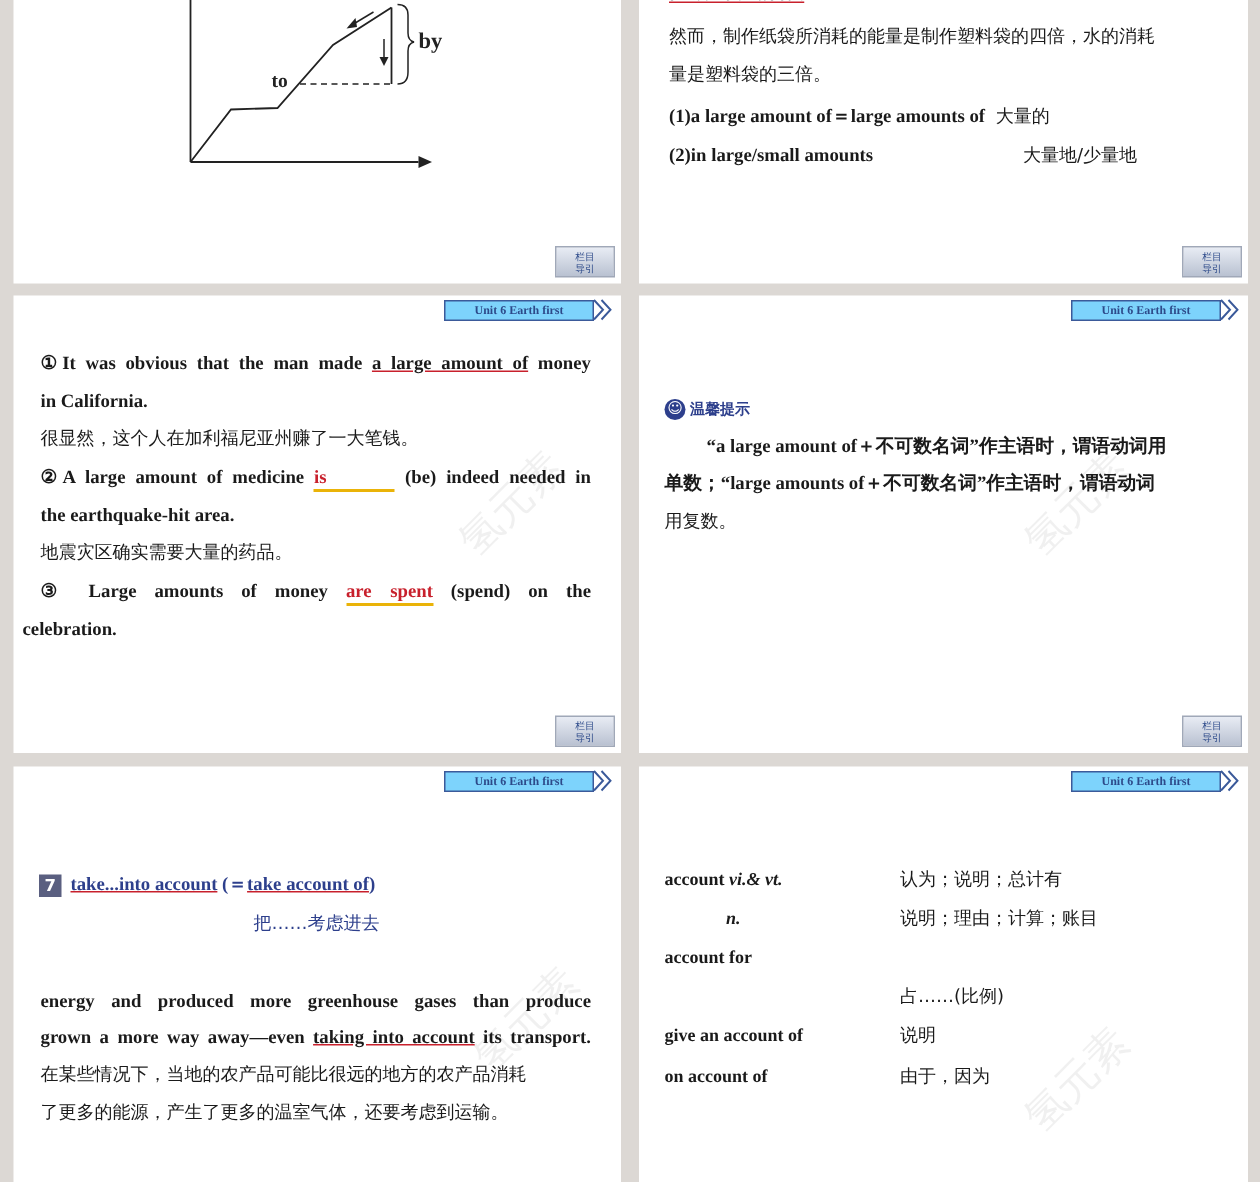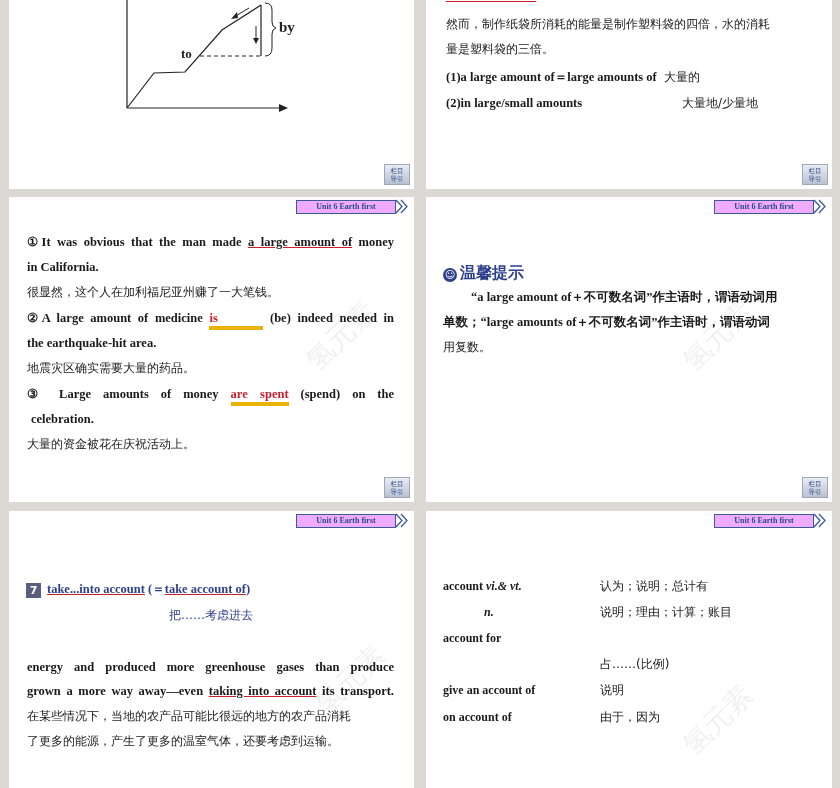--- a/index.html
+++ b/index.html
@@ -7,36 +7,36 @@
   body { background: #dcd8d4; position: relative; font-family: "Liberation Serif", "DejaVu Serif", serif; color: #1a1a1a; }
   .slide { position: absolute; background: #fff; overflow: hidden; }
   .s1 { left: 9px; top: 0; width: 405px; height: 189px; padding-left: 24px; }
   .s2 { left: 426px; top: 0; width: 406px; height: 189px; }
   .s3 { left: 9px; top: 197px; width: 405px; height: 305px; }
   .s4 { left: 426px; top: 197px; width: 406px; height: 305px; }
   .s5 { left: 9px; top: 511px; width: 405px; height: 277px; }
   .s6 { left: 426px; top: 511px; width: 406px; height: 277px; }
 
   .unit-tag { position: absolute; top: 2px; right: 4px; height: 15px; display: flex; align-items: center; }
-  .unit-box { border: 1px solid #3b5a9a; height: 14px; width: 100px; display: flex; align-items: center; justify-content: center; font-size: 8px; font-weight: bold; color: #2d4a8a; background: #f0abfc; }
+  .unit-box { border: 1px solid #3b5a9a; height: 14px; width: 100px; display: flex; align-items: center; justify-content: center; font-size: 8px; font-weight: bold; color: #2d4a8a; background: #7dd3fc; }
   .unit-chev { width: 16px; height: 15px; margin-left: -2px; }
 
-  .nav-btn { position: absolute; right: 4px; bottom: 4px; width: 26px; height: 21px; background: linear-gradient(#e8ecf4,#b9c1d1); border: 1px solid #a0a8b8; font-size: 6.5px; line-height: 8px; color: #2d4a8a; text-align: center; padding-top: 2px; font-family: "DejaVu Sans", sans-serif; cursor: pointer; }
+  .nav-btn { position: absolute; right: 4px; bottom: 4px; width: 40px; height: 21px; background: linear-gradient(#e8ecf4,#b9c1d1); border: 1px solid #a0a8b8; font-size: 6.5px; line-height: 8px; color: #2d4a8a; text-align: center; padding-top: 2px; font-family: "DejaVu Sans", sans-serif; cursor: pointer; }
 
   .txt { position: absolute; font-size: 12.5px; font-weight: bold; line-height: 25px; }
   .cn { font-weight: normal; font-family: "DejaVu Sans", sans-serif; font-size: 12px; text-align: right; }
   .red { color: #c8202c; }
   .ul-red { text-decoration: underline; text-decoration-color: #c8202c; }
-  .blank { display: inline-block; border-bottom: 4px solid #eab308; text-align: center; line-height: 16px; }
+  .blank { display: inline-block; border-bottom: 2px solid #eab308; text-align: center; line-height: 16px; }
   .blue { color: #2d3f8c; }
   .justify { text-align: justify; text-align-last: justify; }
   .watermark { position: absolute; font-size: 28px; color: rgba(0,0,0,0.06); transform: rotate(-45deg); font-family: "DejaVu Sans", sans-serif; pointer-events: none; }
   .badge7 { display: inline-block; width: 15px; height: 15px; background: #5a5f80; color: #fff; font-family: "DejaVu Sans", sans-serif; font-size: 11px; line-height: 15px; text-align: center; vertical-align: middle; margin-right: 6px; }
   .tip-icon { display: inline-block; width: 14px; height: 14px; border-radius: 50%; background: #2d3f8c; color: #fff; font-size: 10px; line-height: 14px; text-align: center; vertical-align: middle; margin-right: 3px; font-family: "DejaVu Sans", sans-serif; }
-  .tip-title { color: #2d3f8c; font-family: "DejaVu Sans", sans-serif; font-weight: bold; font-size: 16px; }
+  .tip-title { color: #2d3f8c; font-family: "DejaVu Sans", sans-serif; font-weight: bold; font-size: 10px; }
   .row { position: absolute; font-size: 12px; line-height: 20px; }
   .row .en { font-weight: bold; }
   .row i { font-style: italic; }
 </style>
 </head>
 <body>
 
 <div class="slide s1">
   <svg width="405" height="189" style="position:absolute;left:0;top:0">
     <line x1="118" y1="0" x2="118" y2="108" stroke="#222" stroke-width="1.2"></line>
@@ -75,22 +75,21 @@
       </svg>
   </div>
   <div class="watermark" style="left:290px;top:120px">氢元素</div>
   <div class="txt justify" style="left:18px;top:33px;width:367px"><span>①It was obvious that the man made </span><span class="ul-red">a large amount of</span><span> money</span></div>
   <div class="txt" style="left:18px;top:58px">in California.</div>
   <div class="txt cn" style="left:18px;top:83px">很显然，这个人在加利福尼亚州赚了一大笔钱。</div>
   <div class="txt justify" style="left:18px;top:109px;width:367px"><span>②A large amount of medicine </span><span class="blank red" style="width:54px">is</span><span> (be) indeed needed in</span></div>
   <div class="txt" style="left:18px;top:134px">the earthquake-hit area.</div>
   <div class="txt cn" style="left:18px;top:159px">地震灾区确实需要大量的药品。</div>
   <div class="txt justify" style="left:18px;top:185px;width:367px"><span>③ Large amounts of money </span><span class="blank red" style="width:58px">are spent</span><span> (spend) on the</span></div>
-  <div class="txt" style="left:22px;top:210px">celebration.</div>
-  <div class="txt cn" style="left:18px;top:235px">大量的资金被花在庆祝活动上。</div>
+  <div class="txt" style="left:6px;top:210px">celebration.</div>
   <div class="nav-btn"><span>栏目</span><br><span>导引</span></div>
 </div>
 
 <div class="slide s4">
   <div class="unit-tag">
     <div class="unit-box">Unit 6   Earth first</div>
     <svg class="unit-chev" viewBox="0 0 16 15">
         <polyline points="2,1 8,7.5 2,14" fill="none" stroke="#3b5a9a" stroke-width="1.3"></polyline>
         <polyline points="7,1 13,7.5 7,14" fill="none" stroke="#3b5a9a" stroke-width="1.3"></polyline>
       </svg>

